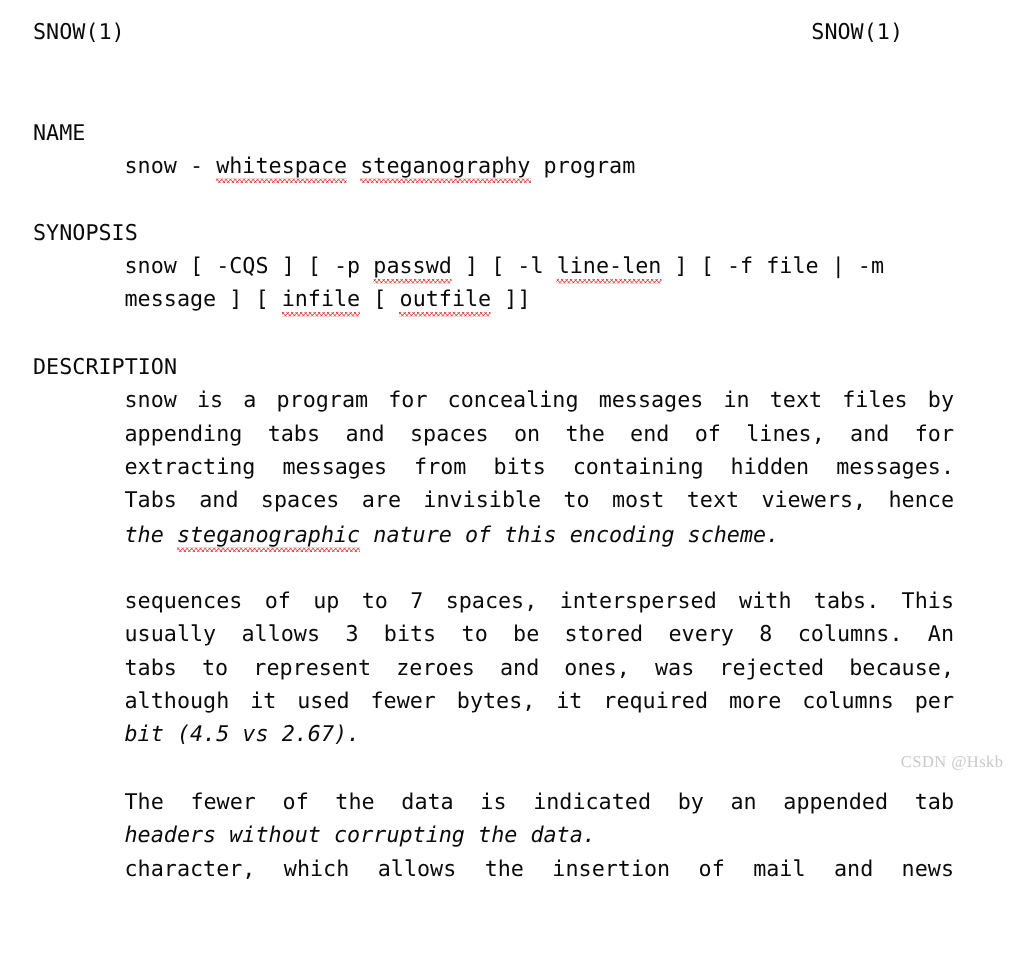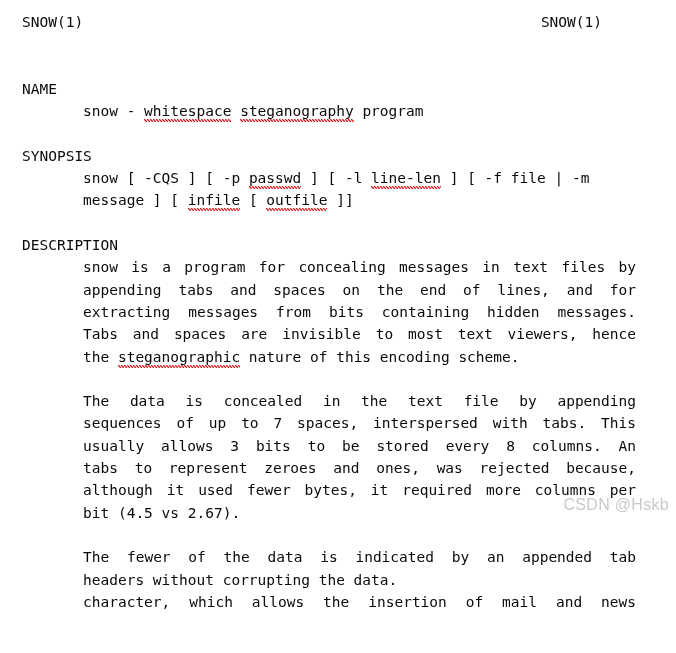--- a/index.html
+++ b/index.html
@@ -81,20 +81,21 @@
 
   
   .para > .ln {
     display: block;
     text-align: justify;
     text-align-last: justify;
     white-space: normal;
   }
   .para > .ln.last {
     text-align-last: left;
+    font-style: italic;
   }
 
   .gap {
     height: 22.3px;
   }
 
   
   .sq {
     position: relative;
     white-space: pre;
@@ -113,22 +114,22 @@
     background-repeat: repeat-x;
     background-position: 0 0, 1.5px 0;
     pointer-events: none;
   }
 
   
   .watermark {
     position: absolute;
     right: 7px;
     bottom: 8px;
-    font-family: Liberation Sans, sans-serif;
-    font-size: 16px;
+    font-family: Liberation Serif, serif;
+    font-size: 11px;
     color: #c9c9c9;
     letter-spacing: 0.3px;
     white-space: pre;
   }
 </style>
 </head>
 <body>
 
 <div class="page">
 
@@ -161,21 +162,20 @@
         <span class="ln">snow is a program for concealing messages in text files by</span>
         <span class="ln">appending tabs and spaces on the end of lines, and for</span>
         <span class="ln">extracting messages from bits containing hidden messages.</span>
         <span class="ln">Tabs and spaces are invisible to most text viewers, hence</span>
         <span class="ln last"><span>the </span><span class="sq">steganographic</span><span> nature of this encoding scheme.</span></span>
       </div>
 
       <div class="gap"></div>
 
       <div class="para">
-        <span class="ln">The data is concealed in the text file by appending</span>
         <span class="ln">sequences of up to 7 spaces, interspersed with tabs. This</span>
         <span class="ln">usually allows 3 bits to be stored every 8 columns. An</span>
         <span class="ln">tabs to represent zeroes and ones, was rejected because,</span>
         <span class="ln">although it used fewer bytes, it required more columns per</span>
         <span class="ln last">bit (4.5 vs 2.67).</span>
       </div>
 
       <div class="gap"></div>
 
       <div class="para">

